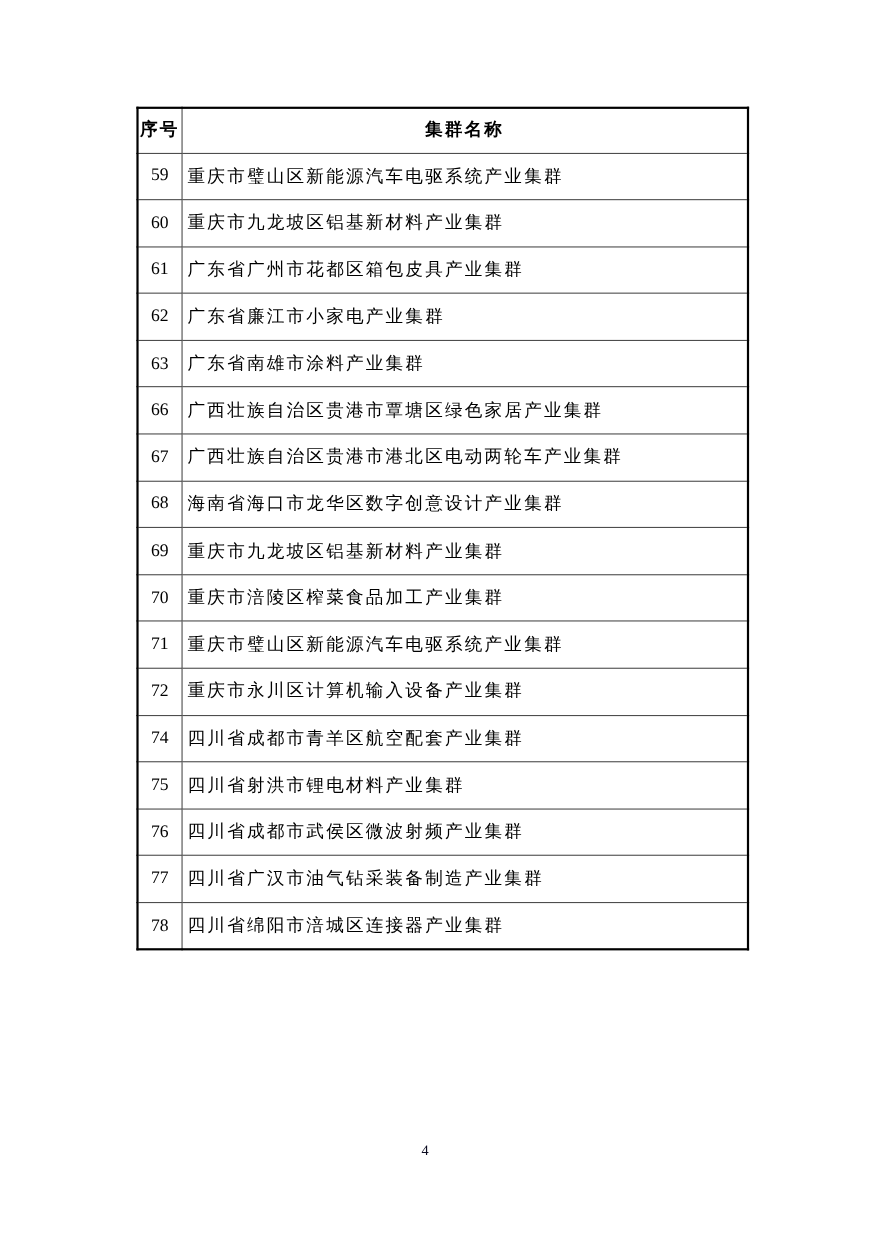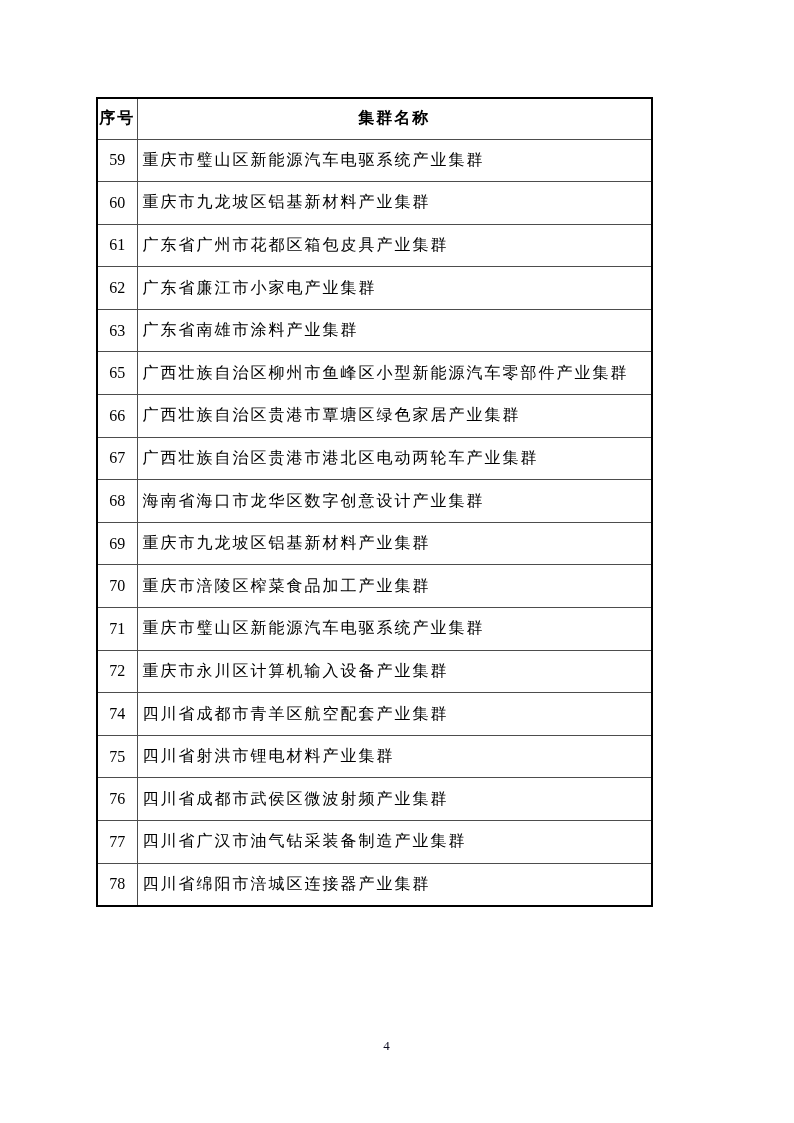--- a/index.html
+++ b/index.html
@@ -13,21 +13,21 @@
   }
   .page {
     position: absolute;
     left: 0; top: 0;
     width: 794px;
     height: 1123px;
     background: #ffffff;
   }
   .table-wrap {
     position: absolute;
-    left: 96px;
+    left: 124px;
     top: 97px;
     width: 557px;
   }
   table.cluster-table {
     width: 100%;
     border-collapse: collapse;
     table-layout: fixed;
     border: 2px solid #000000;
   }
   table.cluster-table col.col-no { width: 40px; }
@@ -102,24 +102,20 @@
           </tr>
           <tr>
             <td class="no">62</td>
             <td class="name">广东省廉江市小家电产业集群</td>
           </tr>
           <tr>
             <td class="no">63</td>
             <td class="name">广东省南雄市涂料产业集群</td>
           </tr>
           <tr>
-            <td class="no">65</td>
-            <td class="name">广西壮族自治区柳州市鱼峰区小型新能源汽车零部件产业集群</td>
-          </tr>
-          <tr>
             <td class="no">66</td>
             <td class="name">广西壮族自治区贵港市覃塘区绿色家居产业集群</td>
           </tr>
           <tr>
             <td class="no">67</td>
             <td class="name">广西壮族自治区贵港市港北区电动两轮车产业集群</td>
           </tr>
           <tr>
             <td class="no">68</td>
             <td class="name">海南省海口市龙华区数字创意设计产业集群</td>

